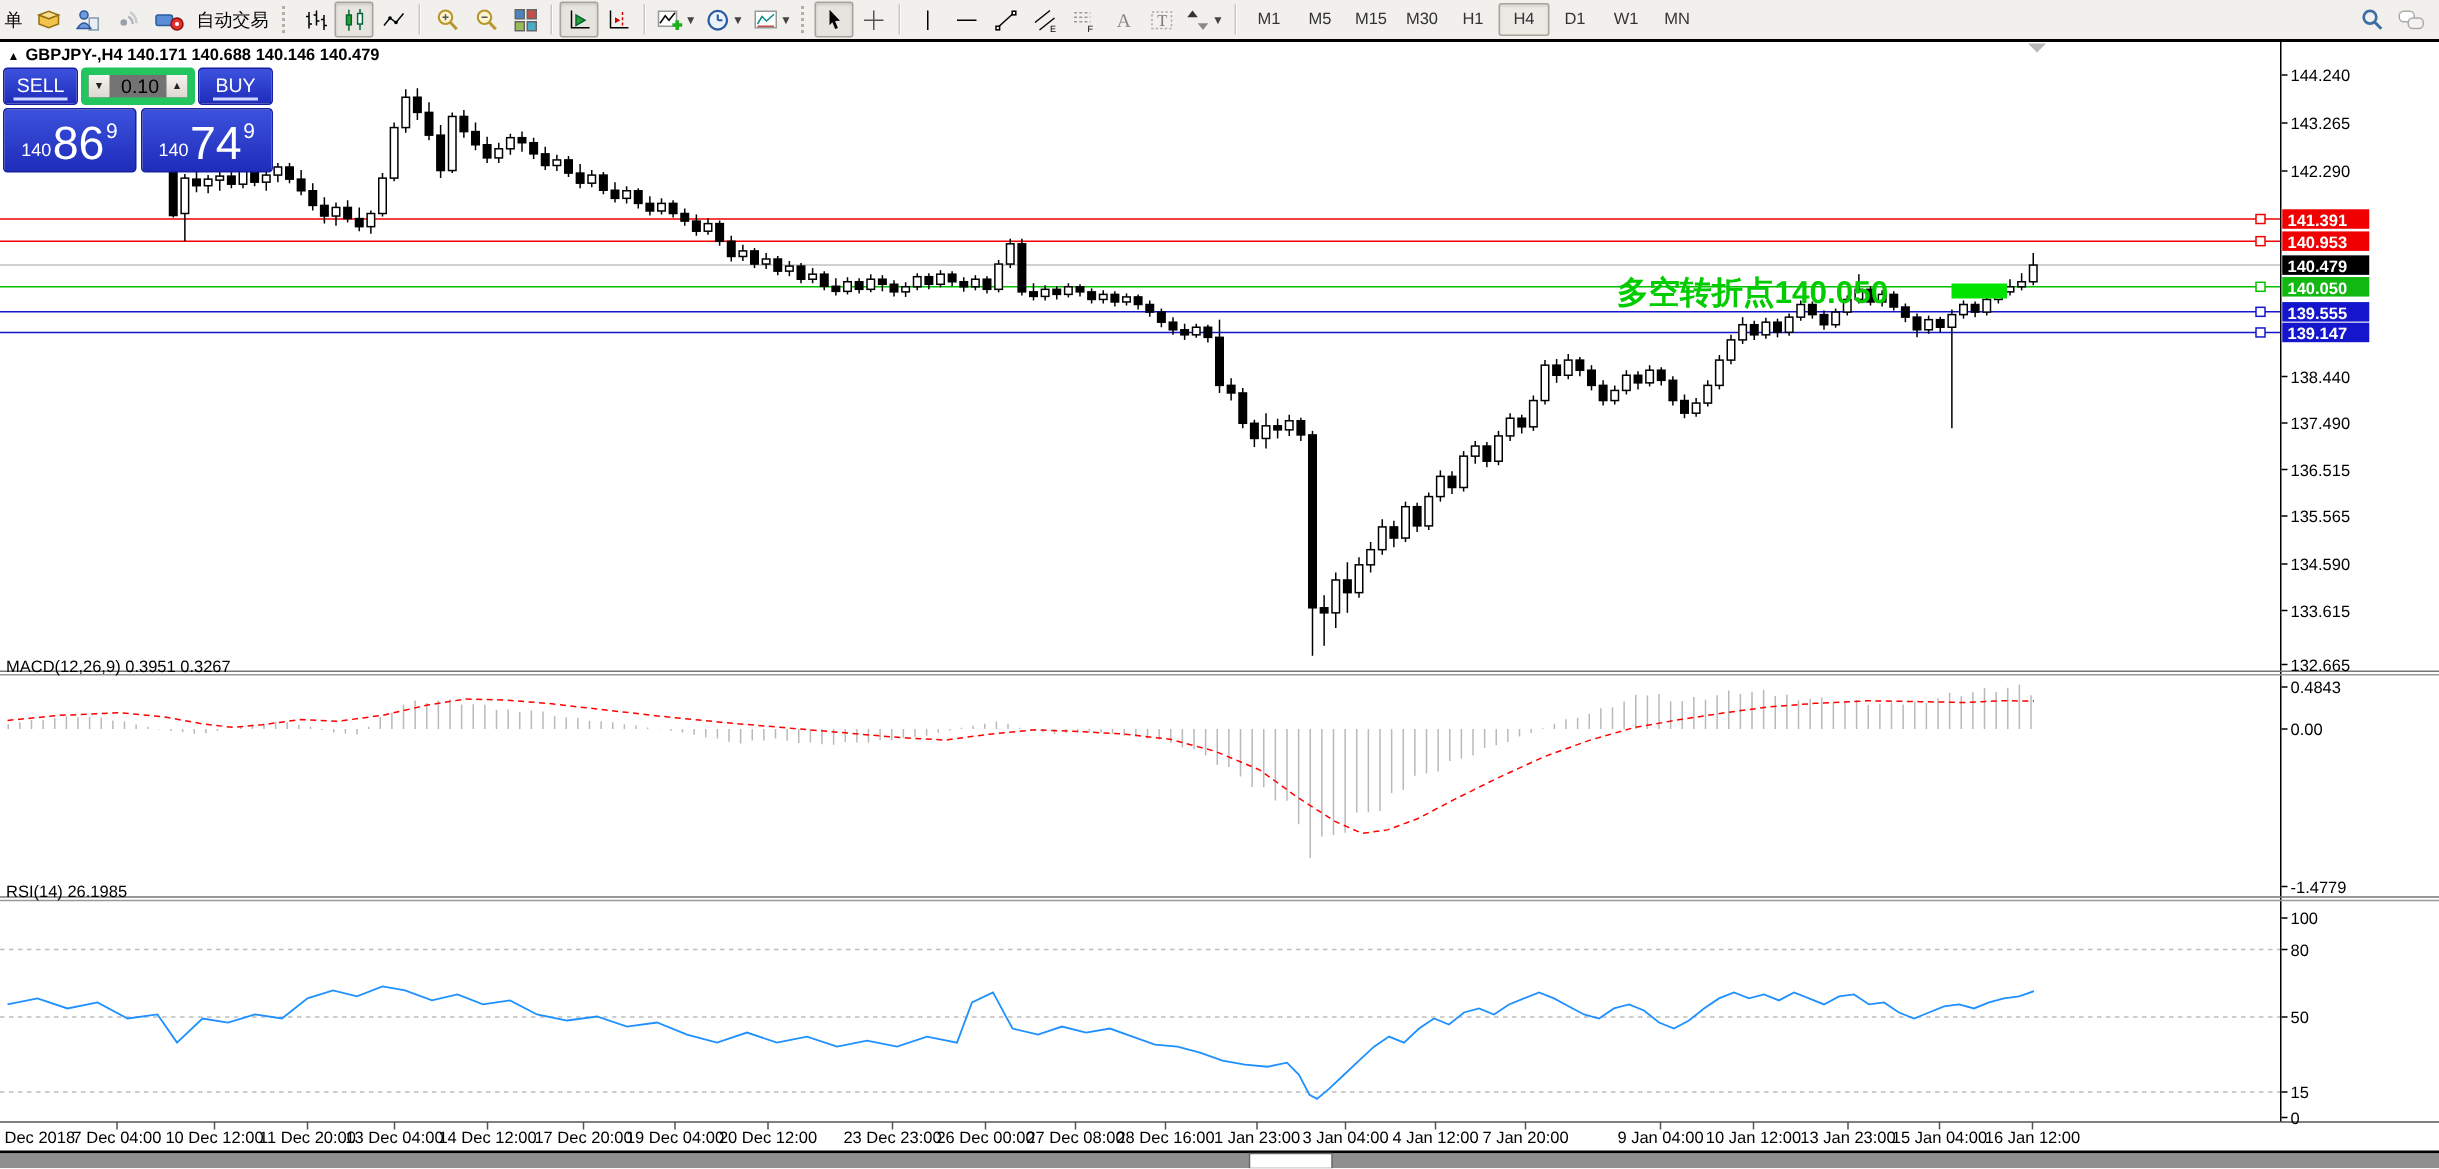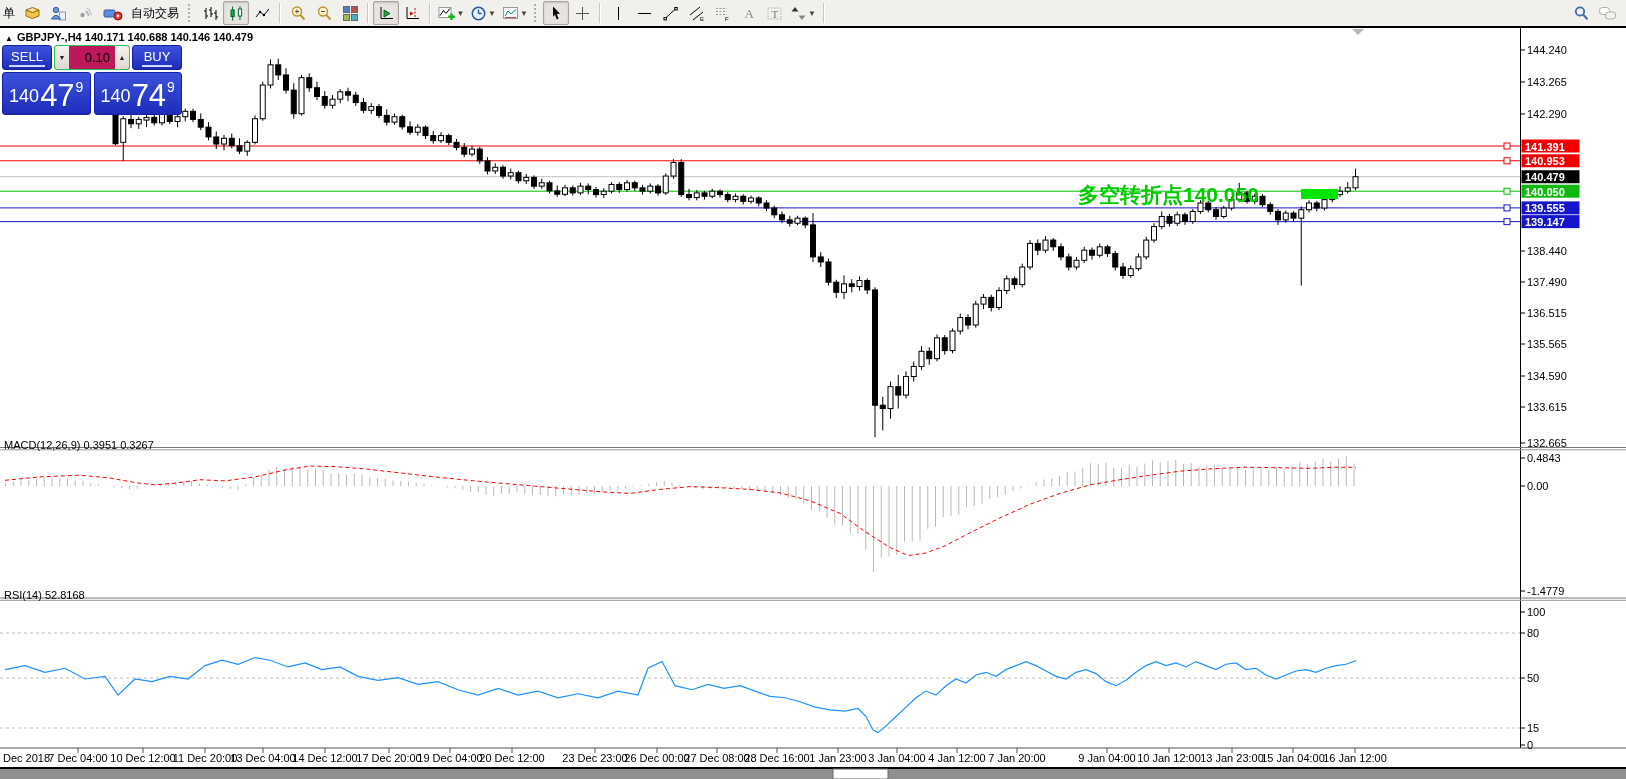--- a/index.html
+++ b/index.html
@@ -26,28 +26,28 @@
   #chart-svg{position:absolute;top:28px;left:0;}
   .chart-title{position:absolute;top:31px;left:5px;font-size:11px;white-space:nowrap;font-weight:bold;}
   .chart-title .tri{font-size:8px;margin-right:4px;}
   .pane-label{position:absolute;left:4px;font-size:11px;white-space:nowrap;background:transparent;}
   
   .ocp{position:absolute;top:45px;left:2px;width:180px;}
   .ocp-row1{display:flex;height:25px;gap:2px;}
   .ocp-sell,.ocp-buy{width:48px;background:linear-gradient(#3c52dd,#1e2cba);color:#fff;border:1px solid #1620a0;
      border-radius:3px;display:flex;align-items:center;justify-content:center;font-size:13px;}
   .ocp-sell span,.ocp-buy span{border-bottom:2px solid #cdd6ff;padding:0 2px 1px;}
-  .vol{flex:1;display:flex;border:1px solid #22c55e;border-radius:3px;background:#be185d;overflow:hidden;text-align:center;}
+  .vol{flex:1;display:flex;border:5px solid #22c55e;border-radius:3px;background:#737373;overflow:hidden;text-align:center;}
   .vol-btn{width:14px;background:linear-gradient(#f5f3ef,#dcd8d1);display:flex;align-items:center;justify-content:center;
      font-size:7px;color:#222;border:0;}
   .vol-val{flex:1;display:flex;align-items:center;justify-content:flex-end;padding-right:5px;font-size:13px;}
   .ocp-row2{display:flex;gap:3px;margin-top:2px;height:43px;}
   .pricebox{flex:1;background:linear-gradient(#3c52dd,#1e2cba);border:1px solid #1620a0;border-radius:3px;
      color:#fff;display:flex;align-items:flex-end;justify-content:center;padding-bottom:3px;}
-  .pb-small{font-size:18px;margin:0 1px 4px 0;}
+  .pb-small{font-size:12px;margin:0 1px 4px 0;}
   .pb-big{font-size:31px;line-height:31px;}
   .pb-sup{font-size:14px;margin:2px 0 0 1px;align-self:flex-start;padding-top:4px;}
 </style>
 </head>
 <body>
 
 <div class="app">
 
   <div class="toolbar">
     <span class="menu-char">单</span>
@@ -272,20 +272,31 @@
       <span>
           <svg width="17" height="17">
             <polygon points="5,2 8.5,6.5 1.5,6.5" fill="#333"></polygon>
             <polygon points="12,15 15.5,10.5 8.5,10.5" fill="#888"></polygon>
           </svg>
         </span>
       <span class="tb-caret">▼</span>
     </div>
 
     <div class="vsep"></div>
+    <div id="tf-group" style="display:flex">
+        <div class="tf-btn">M1</div>
+        <div class="tf-btn">M5</div>
+        <div class="tf-btn">M15</div>
+        <div class="tf-btn">M30</div>
+        <div class="tf-btn">H1</div>
+        <div class="tf-btn active">H4</div>
+        <div class="tf-btn">D1</div>
+        <div class="tf-btn">W1</div>
+        <div class="tf-btn">MN</div>
+      </div>
 
     <div class="tb-spacer"></div>
     <div class="tb-btn">
       <span>
           <svg width="17" height="17">
             <circle cx="7" cy="6.5" r="4.2" fill="none" stroke="#3a6ea5" stroke-width="1.8"></circle>
             <line x1="10.2" y1="9.8" x2="14.5" y2="14.2" stroke="#3a6ea5" stroke-width="2"></line>
           </svg>
         </span>
     </div>
@@ -934,40 +945,40 @@
       <text x="1293" y="762" fill="#000" font-size="11" font-family="Liberation Sans, sans-serif" text-anchor="middle">15 Jan 04:00</text>
       <line x1="1355" y1="748" x2="1355" y2="753" stroke="#555"></line>
       <text x="1355" y="762" fill="#000" font-size="11" font-family="Liberation Sans, sans-serif" text-anchor="middle">16 Jan 12:00</text>
     </svg>
 
   <div class="chart-title">
     <span class="tri">▲</span><span>GBPJPY-,H4 140.171 140.688 140.146 140.479</span>
   </div>
 
   <div class="pane-label" style="top:439px">MACD(12,26,9) 0.3951 0.3267</div>
-  <div class="pane-label" style="top:589px">RSI(14) 52.8168</div>
+  <div class="pane-label" style="top:589px">RSI(14) 26.1985</div>
 
   <div class="ocp">
     <div class="ocp-row1">
       <div class="ocp-sell">
           <span>SELL</span>
         </div>
       <div class="vol">
         <div class="vol-btn">▼</div>
         <div class="vol-val">0.10</div>
         <div class="vol-btn">▲</div>
       </div>
       <div class="ocp-buy">
           <span>BUY</span>
         </div>
     </div>
     <div class="ocp-row2">
       <div class="pricebox">
         <span class="pb-small">140</span>
-        <span class="pb-big">47</span>
+        <span class="pb-big">86</span>
         <span class="pb-sup">9</span>
       </div>
       <div class="pricebox">
         <span class="pb-small">140</span>
         <span class="pb-big">74</span>
         <span class="pb-sup">9</span>
       </div>
     </div>
   </div>
 </div>

